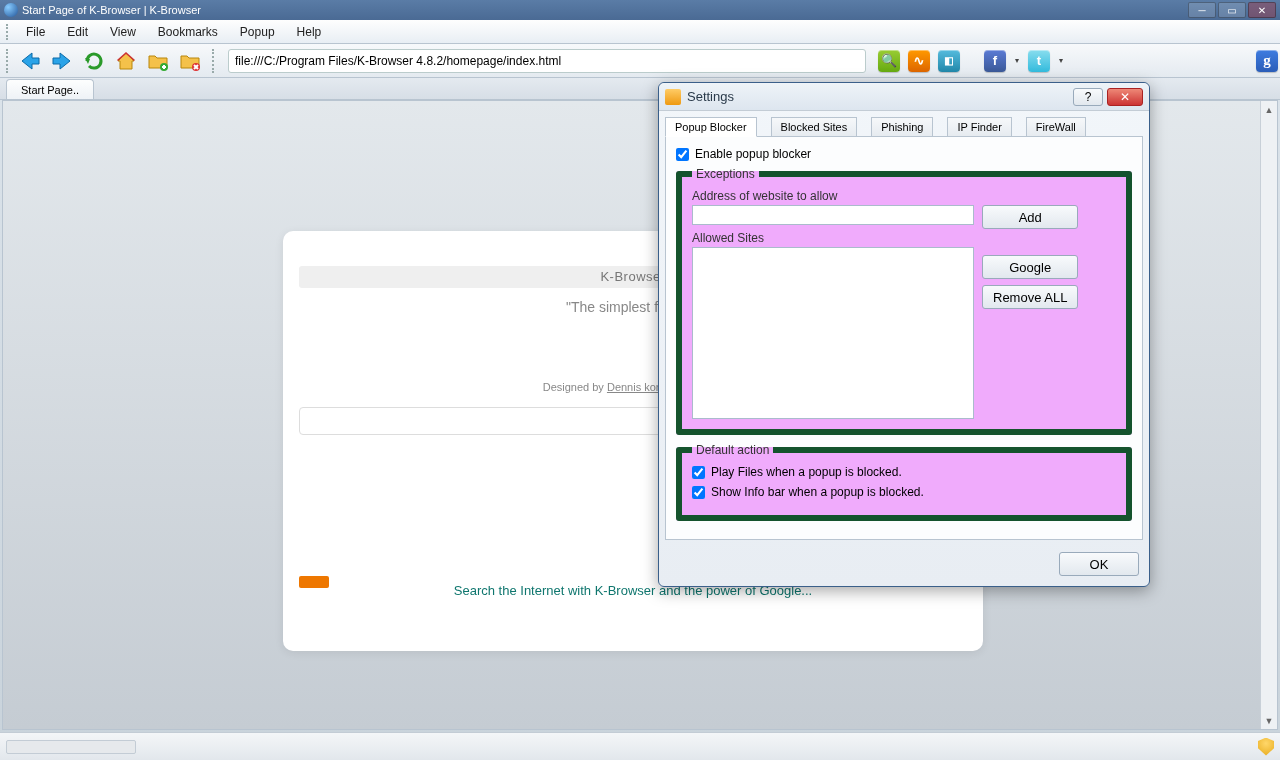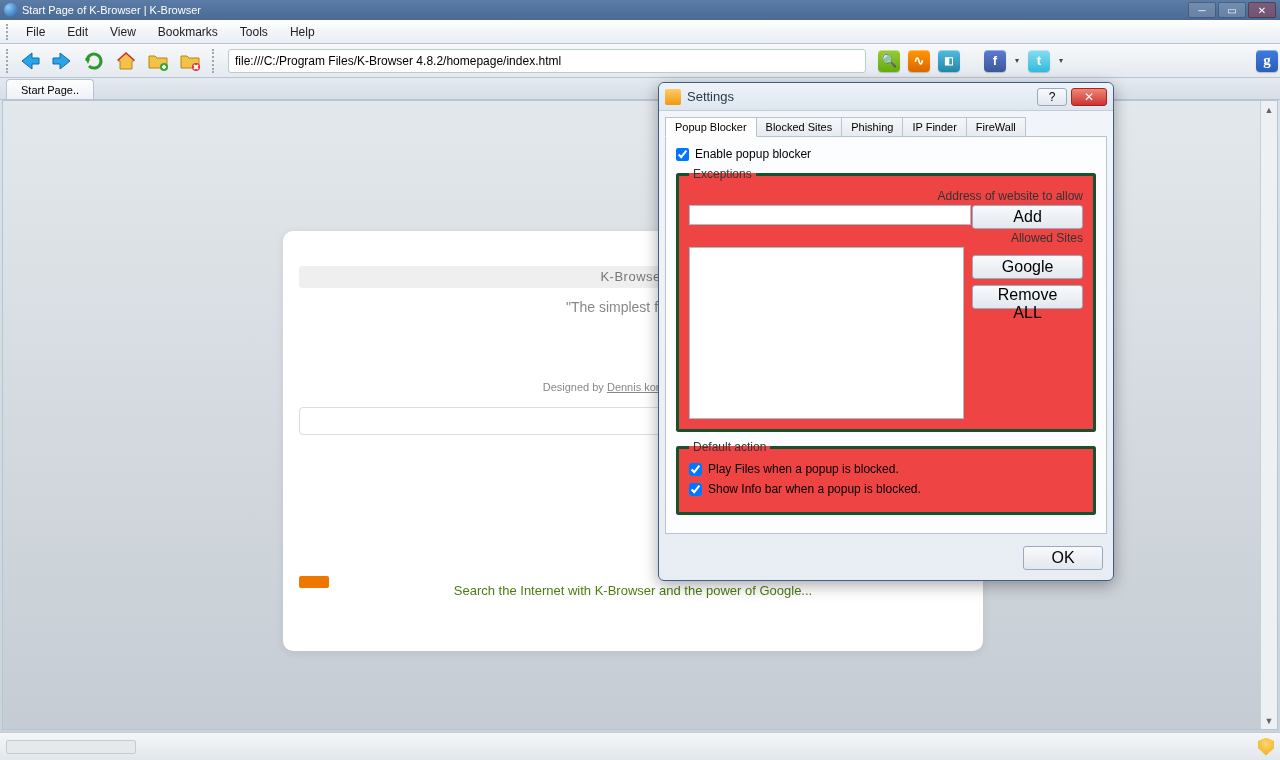--- a/index.html
+++ b/index.html
@@ -44,50 +44,50 @@
 .scrollbar .up,.scrollbar .down { height: 17px; display: flex; align-items: center; justify-content: center; color: #666; font-size: 9px; cursor: pointer; }
 .scrollbar .down { position: absolute; bottom: 0; left: 0; right: 0; }
 
 .card { position: absolute; left: 280px; top: 130px; width: 700px; height: 420px; background: #fff; border-radius: 10px; box-shadow: 0 2px 10px rgba(0,0,0,.08); }
 .card .hband { position: absolute; top: 35px; left: 16px; right: 16px; height: 22px; background: #efefef; border-radius: 3px; text-align: center; line-height: 22px; color: #777; font-size: 13px; letter-spacing: .5px; }
 .card .slogan { position: absolute; top: 68px; left: 0; right: 0; text-align: center; color: #888; font-size: 14px; }
 .card .credit { position: absolute; top: 150px; left: 0; right: 0; text-align: center; color: #888; font-size: 11px; }
 .card .credit u { text-decoration: underline; cursor: pointer; }
 .card .searchbox { position: absolute; top: 176px; left: 16px; right: 16px; height: 28px; border: 1px solid #ddd; border-radius: 4px; background: #fff; }
 .card .rssbadge { position: absolute; top: 345px; left: 16px; width: 30px; height: 12px; background: #e70; border-radius: 2px; }
-.card .tagline { position: absolute; top: 352px; left: 0; right: 0; text-align: center; color: #4d7c0f; font-size: 13px; }
+.card .tagline { position: absolute; top: 352px; left: 0; right: 0; text-align: center; color: #0f766e; font-size: 13px; }
 
 
 .statusbar { position: absolute; left: 0; right: 0; bottom: 0; height: 28px; background: linear-gradient(to bottom,#f4f6f8,#e2e7ec); border-top: 1px solid #c3ccd5; display: flex; align-items: center; padding: 0 6px; }
 .statusbar .progress { width: 130px; height: 14px; background: #e6e9ec; border: 1px solid #c3ccd5; border-radius: 2px; }
 .statusbar .shield { margin-left: auto; width: 16px; height: 18px; background: radial-gradient(circle at 50% 30%,#ffd76a,#e6a817); clip-path: polygon(50% 0,100% 20%,100% 60%,50% 100%,0 60%,0 20%); }
 
 
-.dialog { position: absolute; left: 658px; top: 82px; width: 456px; background: linear-gradient(to bottom,#f2f6fa,#e8edf3); border: 1px solid #3a5f8a; border-radius: 6px; box-shadow: 0 4px 16px rgba(0,0,0,.35); }
+.dialog { position: absolute; left: 658px; top: 82px; width: 492px; background: linear-gradient(to bottom,#f2f6fa,#e8edf3); border: 1px solid #3a5f8a; border-radius: 6px; box-shadow: 0 4px 16px rgba(0,0,0,.35); }
 .dialog .dtitle { height: 28px; display: flex; align-items: center; padding: 0 6px; background: linear-gradient(to bottom,#eef3f8,#dde6ef); border-bottom: 1px solid #c3ccd5; border-radius: 6px 6px 0 0; }
 .dialog .dtitle .dicon { width: 16px; height: 16px; background: linear-gradient(to bottom,#fc6,#e91); border-radius: 2px; margin-right: 6px; }
 .dialog .dtitle .dtxt { flex: 1; color: #2a3a4a; font-size: 13px; }
 .dialog .dtitle .dbtn { width: 30px; height: 18px; border: 1px solid #9ab; border-radius: 3px; margin-left: 4px; display: flex; align-items: center; justify-content: center; font-size: 12px; cursor: pointer; background: linear-gradient(to bottom,#f8fafc,#e2e8ee); }
 .dialog .dtitle .dbtn.close { background: linear-gradient(to bottom,#e87,#c33); color: #fff; border-color: #a22; width: 36px; }
 
-.dialog .tabsrow { display: flex; padding: 6px 6px 0 6px; gap: 0; }
+.dialog .tabsrow { display: flex; padding: 6px 6px 0 6px; gap: 15px; }
 .dialog .dtab { border: 1px solid #b8c4d0; border-bottom: none; padding: 3px 9px; background: linear-gradient(to bottom,#f6f8fa,#e6ebf0); font-size: 11px; cursor: pointer; position: relative; margin-right: -1px; }
 .dialog .dtab.active { background: #fff; z-index: 2; border-bottom: 1px solid #fff; margin-bottom: -1px; }
 
 .dialog .panel { margin: 0 6px 6px 6px; border: 1px solid #b8c4d0; background: #fcfdfe; padding: 8px 10px 10px 10px; }
 .dialog .chk { display: flex; align-items: center; gap: 6px; margin: 2px 0 6px 0; }
 .dialog .chk input { width: 13px; height: 13px; cursor: pointer; }
-.dialog fieldset { border: 3px solid #14532d; border-radius: 3px; padding: 6px 10px 10px 10px; margin-bottom: 8px; background: #ef4444; }
+.dialog fieldset { border: 6px solid #14532d; border-radius: 3px; padding: 6px 10px 10px 10px; margin-bottom: 8px; background: #f0abfc; }
 .dialog legend { padding: 0 4px; color: #333; }
-.dialog .lbl { margin: 2px 0; color: #333; text-align: right; }
+.dialog .lbl { margin: 2px 0; color: #333; }
 .dialog .row { display: flex; gap: 8px; align-items: flex-start; }
 .dialog .col { display: flex; flex-direction: column; gap: 6px; }
 .dialog input[type=text] { height: 20px; border: 1px solid #abc; padding: 0 4px; }
 .dialog .listbox { width: 282px; height: 172px; border: 1px solid #abc; background: #fff; }
-.dialog button.action { height: 24px; border: 1px solid #9ab; border-radius: 3px; background: linear-gradient(to bottom,#f8fafc,#e2e8ee); padding: 0 10px; cursor: pointer; font-size: 16px; min-width: 72px; }
+.dialog button.action { height: 24px; border: 1px solid #9ab; border-radius: 3px; background: linear-gradient(to bottom,#f8fafc,#e2e8ee); padding: 0 10px; cursor: pointer; font-size: 13px; min-width: 72px; }
 .dialog .footer { display: flex; justify-content: flex-end; padding: 6px 10px 10px 10px; }
 .dialog .footer button { min-width: 80px; }
 
 svg.arrow { width: 24px; height: 24px; }
 svg.smallicon { width: 24px; height: 24px; }
 </style>
 </head>
 <body>
 
 <div class="titlebar">
@@ -99,21 +99,21 @@
     <div class="winbtn close">✕</div>
   </div>
 </div>
 
 <div class="menubar">
   <div class="grip"></div>
   <div class="menuitem">File</div>
   <div class="menuitem">Edit</div>
   <div class="menuitem">View</div>
   <div class="menuitem">Bookmarks</div>
-  <div class="menuitem">Tools</div>
+  <div class="menuitem">Popup</div>
   <div class="menuitem">Help</div>
 </div>
 
 <div class="toolbar">
   <div class="grip"></div>
   <div class="tbtn">
     <svg class="arrow" viewBox="0 0 24 24">
         <path fill="#2aa3e8" stroke="#0b6aa8" d="M14 4 4 12l10 8v-5h7V9h-7z"></path>
       </svg>
   </div>

